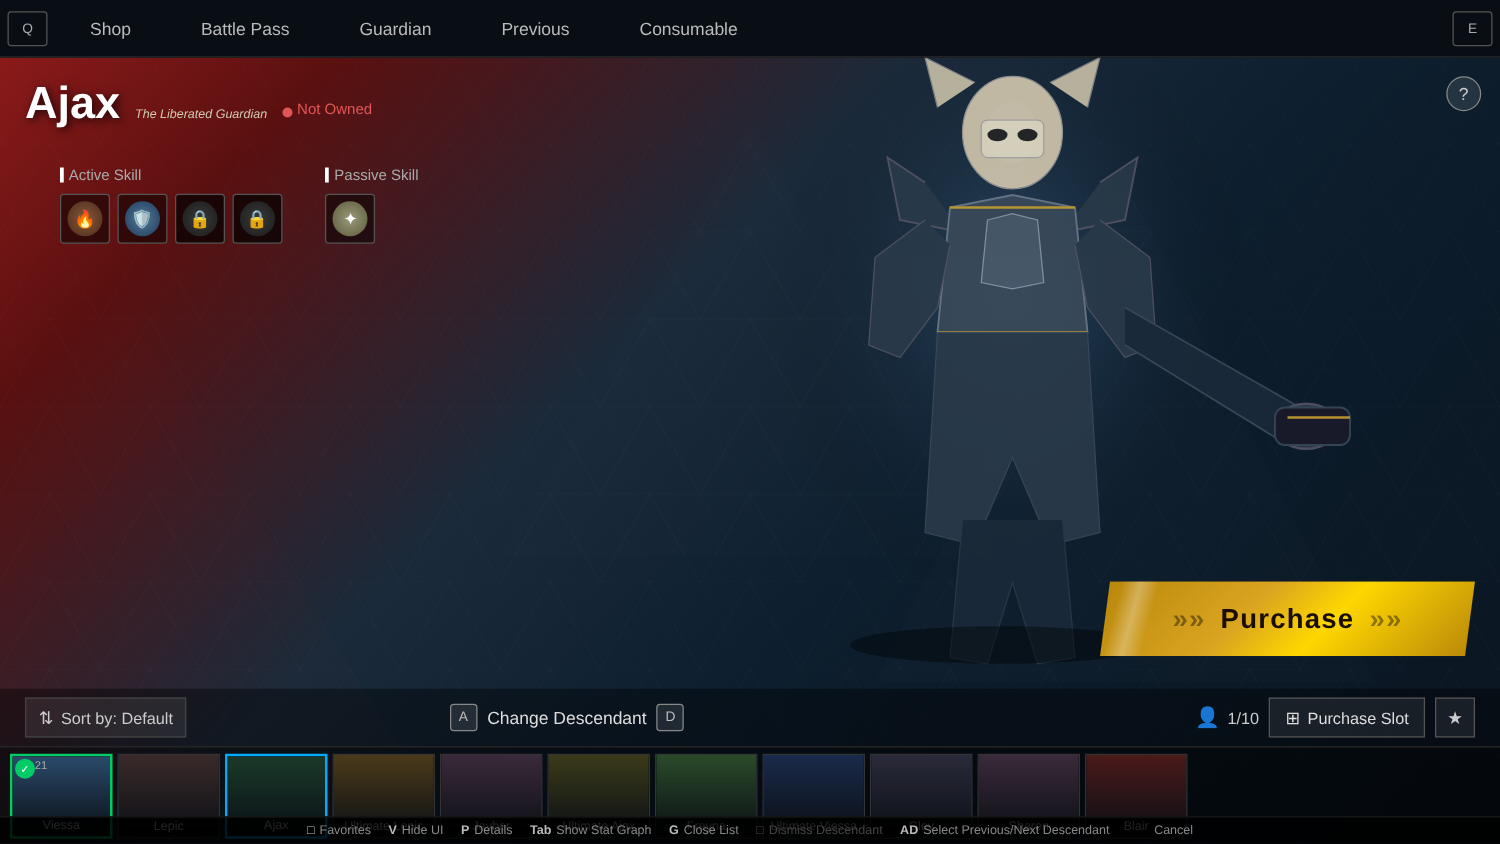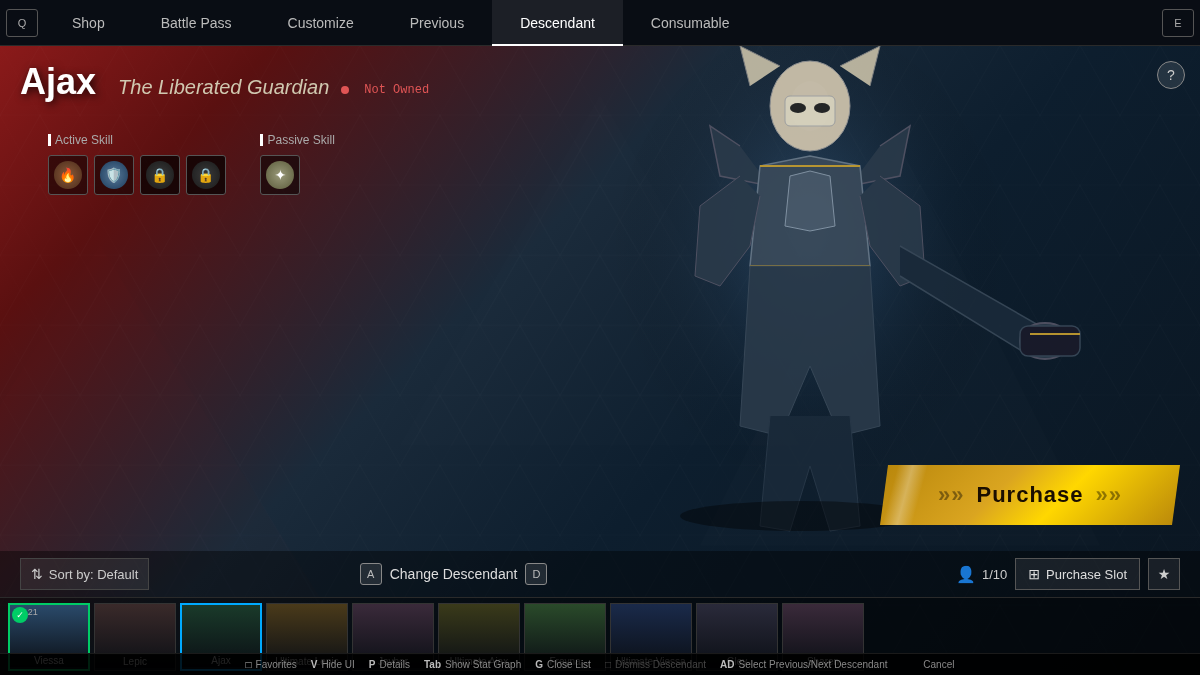--- a/index.html
+++ b/index.html
@@ -111,32 +111,30 @@
       gap: 12px;
       margin-bottom: 4px;
     }
     .character-name {
       font-size: 36px;
       font-weight: bold;
       color: #fff;
       text-shadow: 2px 2px 8px rgba(0,0,0,0.8);
     }
     .character-title {
-      font-size: 20px;
+      font-size: 10px;
       color: #d0c8b0;
       font-style: italic;
-      margin-left: 10px;
     }
     .not-owned {
       display: flex;
-      align-items: center;
-      gap: 15px;
+      align-items: flex-end;
+      gap: 4px;
       font-size: 12px;
       color: #e05555;
-      font-family: Liberation Mono, monospace;
     }
     .not-owned-dot {
       width: 8px; height: 8px;
       border-radius: 50%;
       background: #e05555;
     }
 
     
     .skills-section {
       margin-top: 30px;
@@ -425,27 +423,24 @@
 
 <div class="top-nav">
   <div class="nav-key">Q</div>
   <div class="nav-item">
     <span>Shop</span>
   </div>
   <div class="nav-item">
     <span>Battle Pass</span>
   </div>
   <div class="nav-item">
-    <span>Customize</span>
+    <span>Guardian</span>
   </div>
   <div class="nav-item">
     <span>Previous</span>
-  </div>
-  <div class="nav-item active">
-    <span>Descendant</span>
   </div>
   <div class="nav-item">
     <span>Consumable</span>
   </div>
   <div class="nav-spacer"></div>
   <div class="nav-key">E</div>
 </div>
 
 <div class="main">
 
@@ -711,20 +706,32 @@
         <div class="roster-avatar">
           <svg viewBox="0 0 82 58" style="width: 100%; height: 100%;">
             <ellipse cx="41" cy="20" rx="14" ry="16" fill="hsl(260,30%,55%)"></ellipse>
             <path d="M20,42 Q41,35 62,42 L66,70 L16,70 Z" fill="hsl(260,25%,35%)"></path>
             <ellipse cx="35" cy="18" rx="3" ry="3" fill="#111"></ellipse>
             <ellipse cx="47" cy="18" rx="3" ry="3" fill="#111"></ellipse>
           </svg>
         </div>
         <div class="roster-name">Sharen</div>
       </div>
+      <div class="roster-item">
+        <div class="roster-bg" style="background: linear-gradient(rgb(74, 26, 26) 0%, rgb(10, 14, 20) 100%);"></div>
+        <div class="roster-avatar">
+          <svg viewBox="0 0 82 58" style="width: 100%; height: 100%;">
+            <ellipse cx="41" cy="20" rx="14" ry="16" fill="hsl(15,30%,55%)"></ellipse>
+            <path d="M20,42 Q41,35 62,42 L66,70 L16,70 Z" fill="hsl(15,25%,35%)"></path>
+            <ellipse cx="35" cy="18" rx="3" ry="3" fill="#111"></ellipse>
+            <ellipse cx="47" cy="18" rx="3" ry="3" fill="#111"></ellipse>
+          </svg>
+        </div>
+        <div class="roster-name">Blair</div>
+      </div>
     </div>
 
   <div class="footer-hints" id="footer-hints">
   <div class="hint-item">
         <span class="hint-key" style="color: rgb(187, 187, 187);">□</span>
         <span style="color: rgb(136, 136, 136);">Favorites</span>
       </div>
       <div class="hint-item">
         <span class="hint-key" style="color: rgb(187, 187, 187);">V</span>
         <span style="color: rgb(136, 136, 136);">Hide UI</span>

